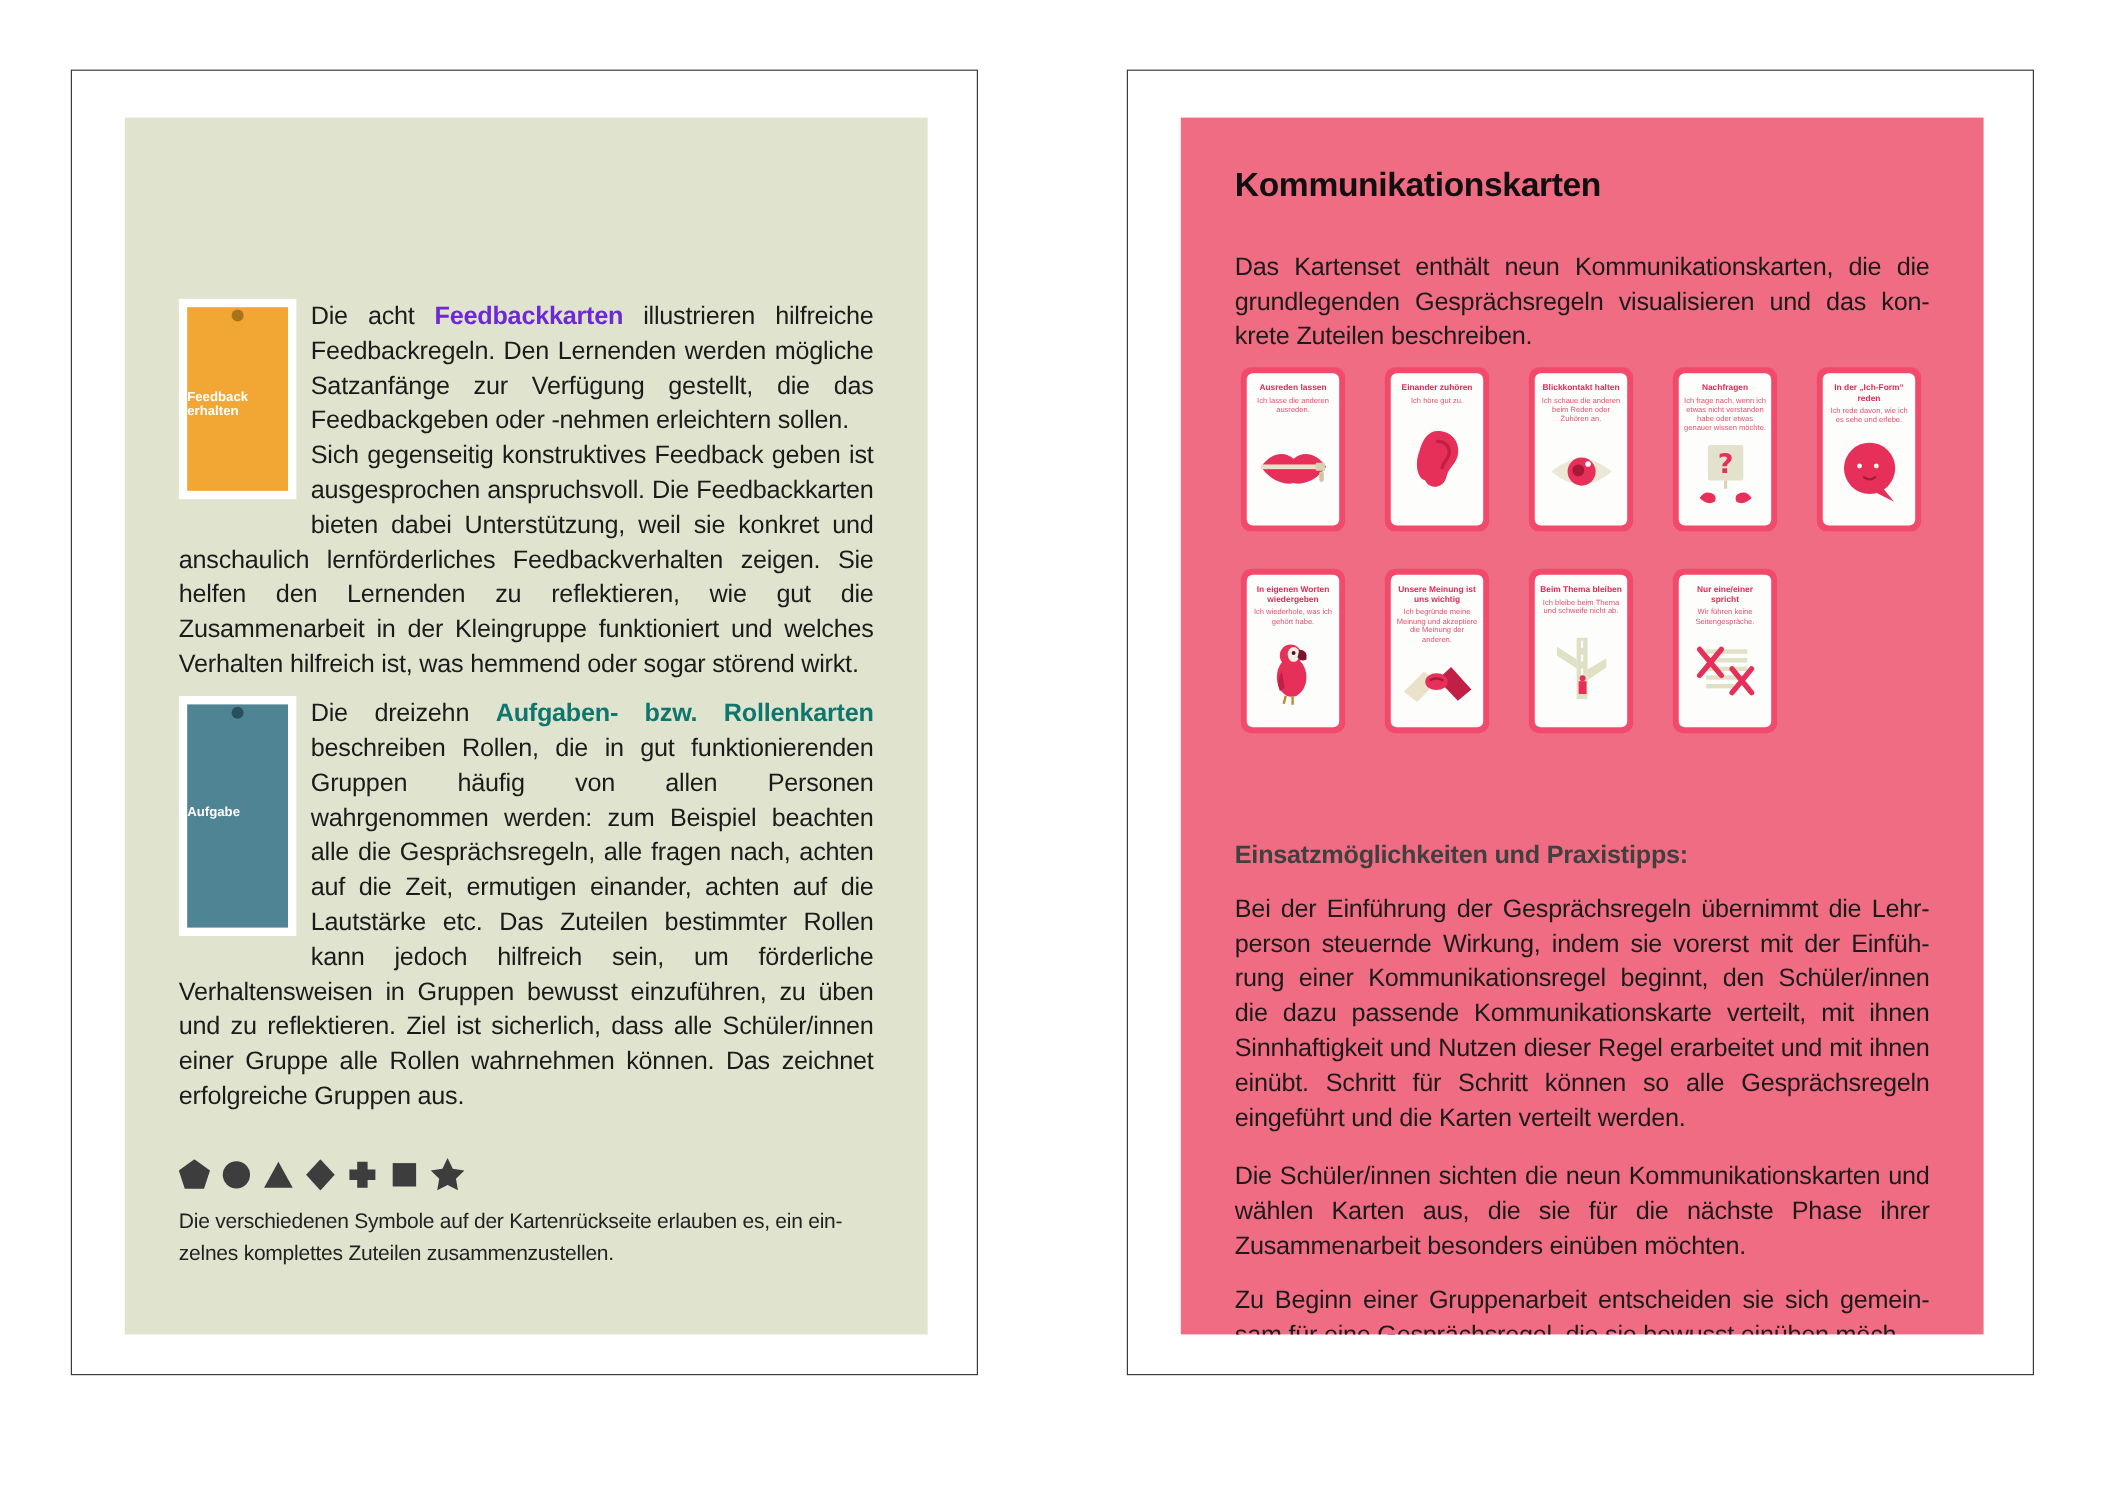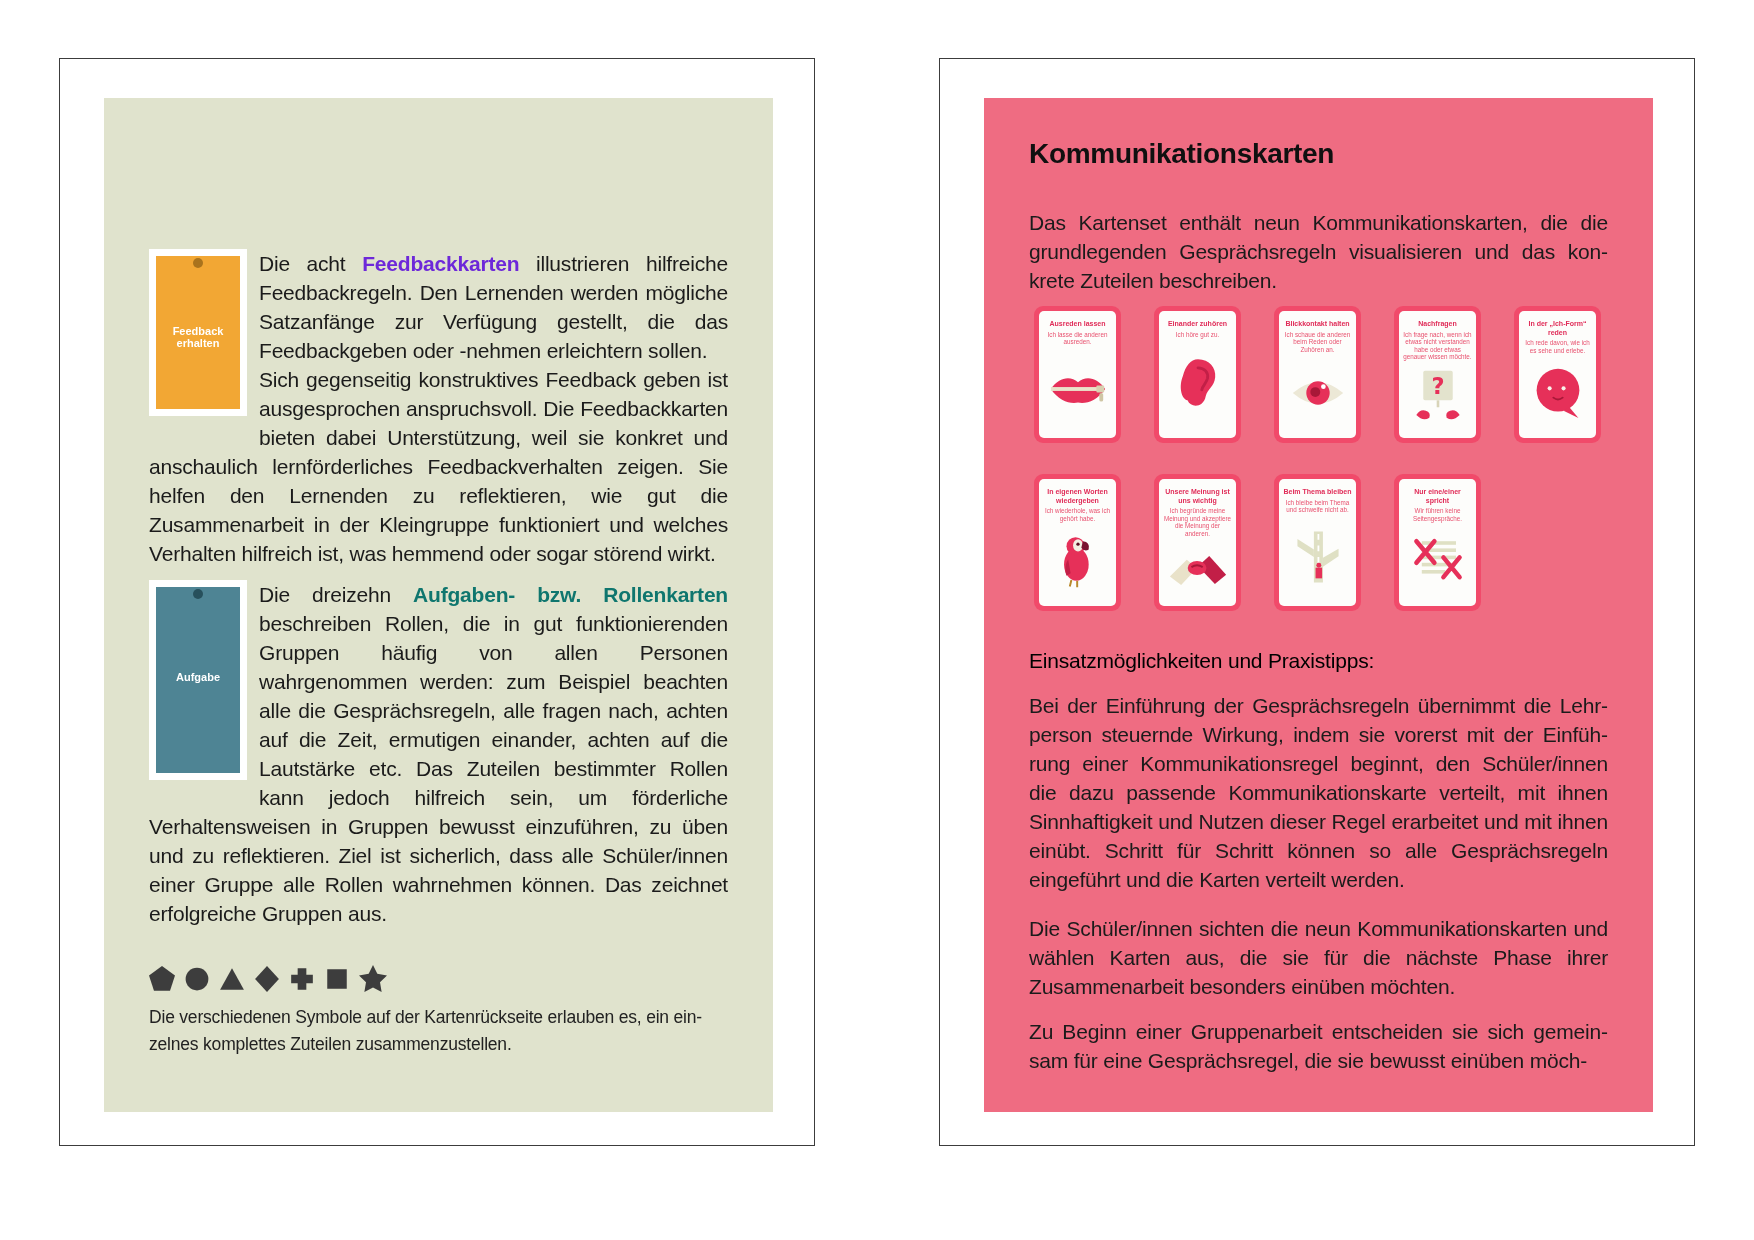--- a/index.html
+++ b/index.html
@@ -25,21 +25,21 @@
   .thumb-frame{float:left;background:#ffffff;box-sizing:border-box;padding:7px;
                width:98px;margin-right:12px;}
   .thumb-frame.h-yellow{height:167px;margin-bottom:36px;}
   .thumb-frame.h-teal{height:200px;margin-bottom:23px;}
   .thumb-inner{position:relative;width:100%;height:100%;}
   .thumb-inner.yellow{background:#f2a734;}
   .thumb-inner.teal{background:#4e8494;}
   .pin{position:absolute;top:2px;left:50%;margin-left:-5px;width:10px;height:10px;border-radius:50%;}
   .pin-yellow{background:#a9731d;}
   .pin-teal{background:#27505c;}
-  .thumb-label{position:absolute;top:45%;left:0;width:100%;text-align:center;
+  .thumb-label{position:absolute;top:45%;left:0;width:100%;
                color:#ffffff;font-weight:bold;font-size:11px;line-height:12px;}
 
   .symbols-row{margin:38px 45px 0 45px;display:flex;align-items:center;gap:9px;height:26px;}
   .symbols-row svg{display:block;}
   .caption{margin:12px 45px 0 45px;width:558px;font-size:17.5px;line-height:27px;
            letter-spacing:-0.2px;color:#222222;}
 
   
   .page-title{margin:40px 45px 0 45px;font-size:28px;line-height:32px;font-weight:bold;
               color:#101010;letter-spacing:-0.3px;}
@@ -49,22 +49,22 @@
   .cards-row.row2{margin-top:31px;}
   .mini-card{width:87px;height:137px;border-radius:9px;background:#f14a6a;
              box-sizing:border-box;padding:5px;flex:0 0 auto;}
   .mini-card-inner{width:100%;height:100%;border-radius:5px;background:#fdfdfb;
                    display:flex;flex-direction:column;align-items:center;overflow:hidden;box-sizing:border-box;
                    padding:9px 4px 6px 4px;}
   .mini-title{font-size:7px;line-height:8.5px;font-weight:bold;color:#e02c58;text-align:center;}
   .mini-sub{font-size:6.3px;line-height:7.5px;color:#e8506e;text-align:center;margin-top:2px;}
   .mini-icon{flex:1;display:flex;align-items:center;justify-content:center;width:100%;}
 
-  .practice-heading{margin:36px 45px 0 45px;font-size:21px;line-height:27px;font-weight:normal;
-                    color:#000000;letter-spacing:-0.2px;}
+  .practice-heading{margin:88px 45px 0 45px;font-size:21px;line-height:27px;font-weight:bold;
+                    color:#404040;letter-spacing:-0.2px;}
   .p-practice1{margin:17px 45px 0 45px;}
   .p-practice2{margin:20px 45px 0 45px;}
   .p-practice3{margin:16px 45px 0 45px;}
 </style>
 </head>
 <body>
 
 <div class="canvas">
 
   <div class="page page-left">

